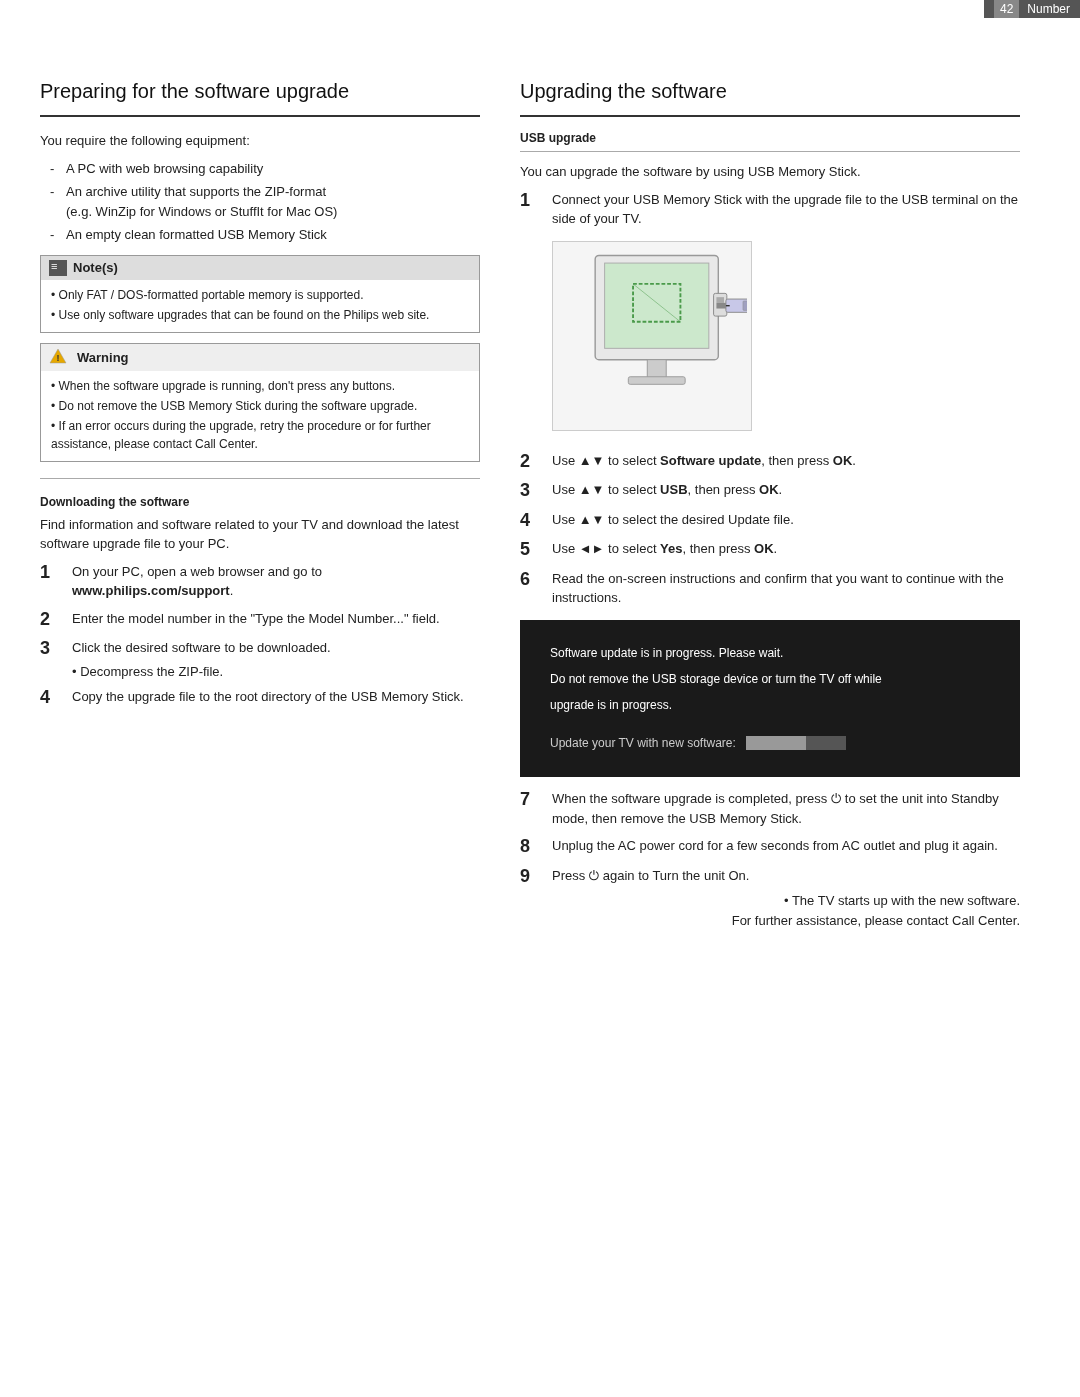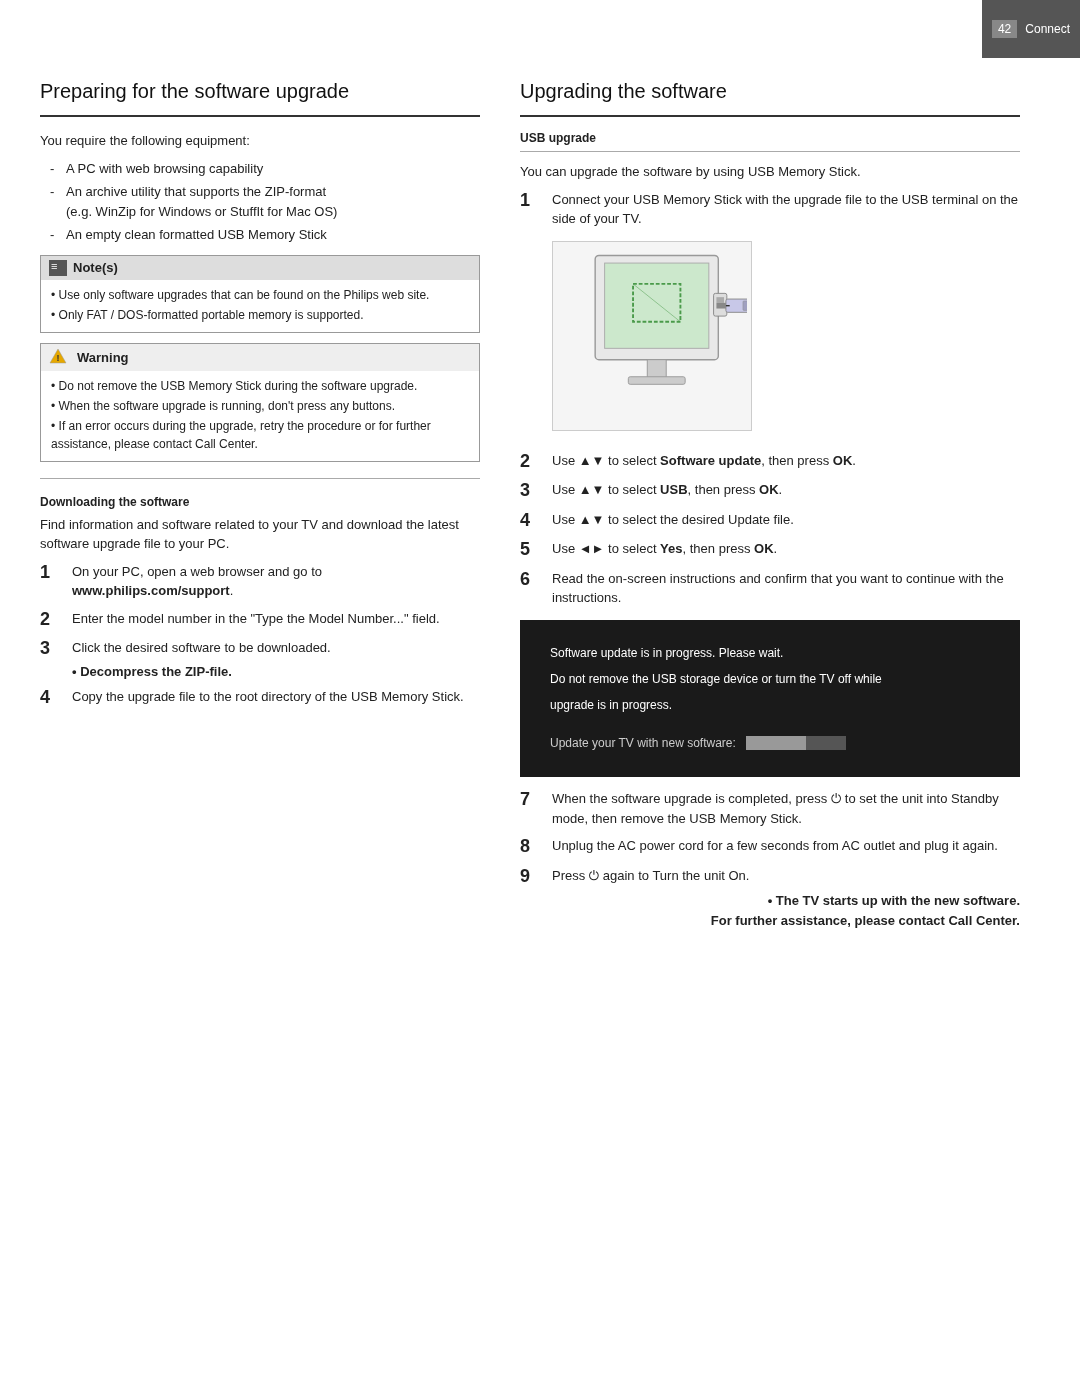--- a/index.html
+++ b/index.html
@@ -13,21 +13,21 @@
       position: relative;
     }
 
     
     .header-bar {
       position: absolute;
       top: 0; right: 0;
       background: #555;
       color: #fff;
       font-size: 12px;
-      padding: 20px 10px;
+      padding: 0 10px;
       display: flex;
       align-items: center;
       gap: 8px;
     }
     .page-number {
       background: #888;
       padding: 2px 6px;
     }
 
     
@@ -173,21 +173,20 @@
     .step-content a {
       color: #222;
       font-weight: bold;
       text-decoration: none;
     }
 
     
     .sub-bullet {
       padding-left: 16px;
       margin-top: 4px;
-      font-weight: bold;
     }
     .sub-bullet::before {
       content: '• ';
     }
 
     
     .usb-image {
       width: 200px;
       height: 190px;
       border: 1px solid #ccc;
@@ -238,21 +237,21 @@
       background: #999;
     }
 
     
   </style>
 </head>
 <body>
 
 <div class="header-bar">
   <span class="page-number">42</span>
-  <span>Connect</span>
+  <span>Number</span>
 </div>
 
 <div class="main-content">
 
   <div class="left-col">
 
     <h2>Preparing for the software upgrade</h2>
     <hr class="section-divider">
 
     <p>You require the following equipment:</p>
@@ -263,38 +262,38 @@
     </ul>
 
     <div class="notes-box">
       <div class="notes-header">
         <span style="display:inline-block;width:18px;height:16px;background:#555;position:relative;vertical-align:middle;">
           <span style="color:#fff;font-size:11px;position:absolute;left:2px;top:1px;line-height:1;">≡</span>
         </span>
         <span>Note(s)</span>
       </div>
       <div class="notes-body">
+        <p>Only FAT / DOS-formatted portable memory is supported.</p>
         <p>Use only software upgrades that can be found on the Philips web site.</p>
-        <p>Only FAT / DOS-formatted portable memory is supported.</p>
       </div>
     </div>
 
     <div class="warning-box">
       <div class="warning-header">
         <span style="display:inline-block;vertical-align:middle;margin-right:4px;">
           <svg width="18" height="16" viewBox="0 0 18 16">
             <polygon points="9,1 17,15 1,15" fill="#e6a800" stroke="#999" stroke-width="0.5"></polygon>
             <text x="9" y="13" text-anchor="middle" font-size="9" font-weight="bold" fill="#333">!</text>
           </svg>
         </span>
         <span>Warning</span>
       </div>
       <div class="warning-body">
+        <p>When the software upgrade is running, don't press any buttons.</p>
         <p>Do not remove the USB Memory Stick during the software upgrade.</p>
-        <p>When the software upgrade is running, don't press any buttons.</p>
         <p>If an error occurs during the upgrade, retry the procedure or for further assistance, please contact Call Center.</p>
       </div>
     </div>
 
     <hr class="thin-divider">
 
     <h3>Downloading the software</h3>
     <p>Find information and software related to your TV and download the latest software upgrade file to your PC.</p>
 
     <ol class="steps-list">

